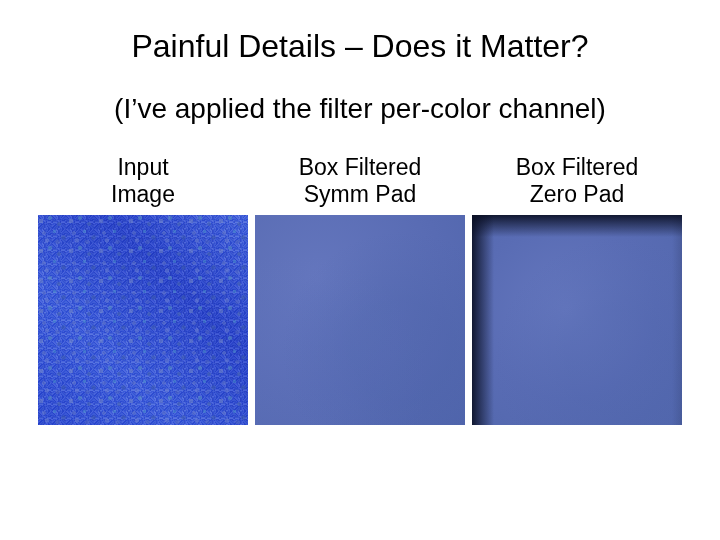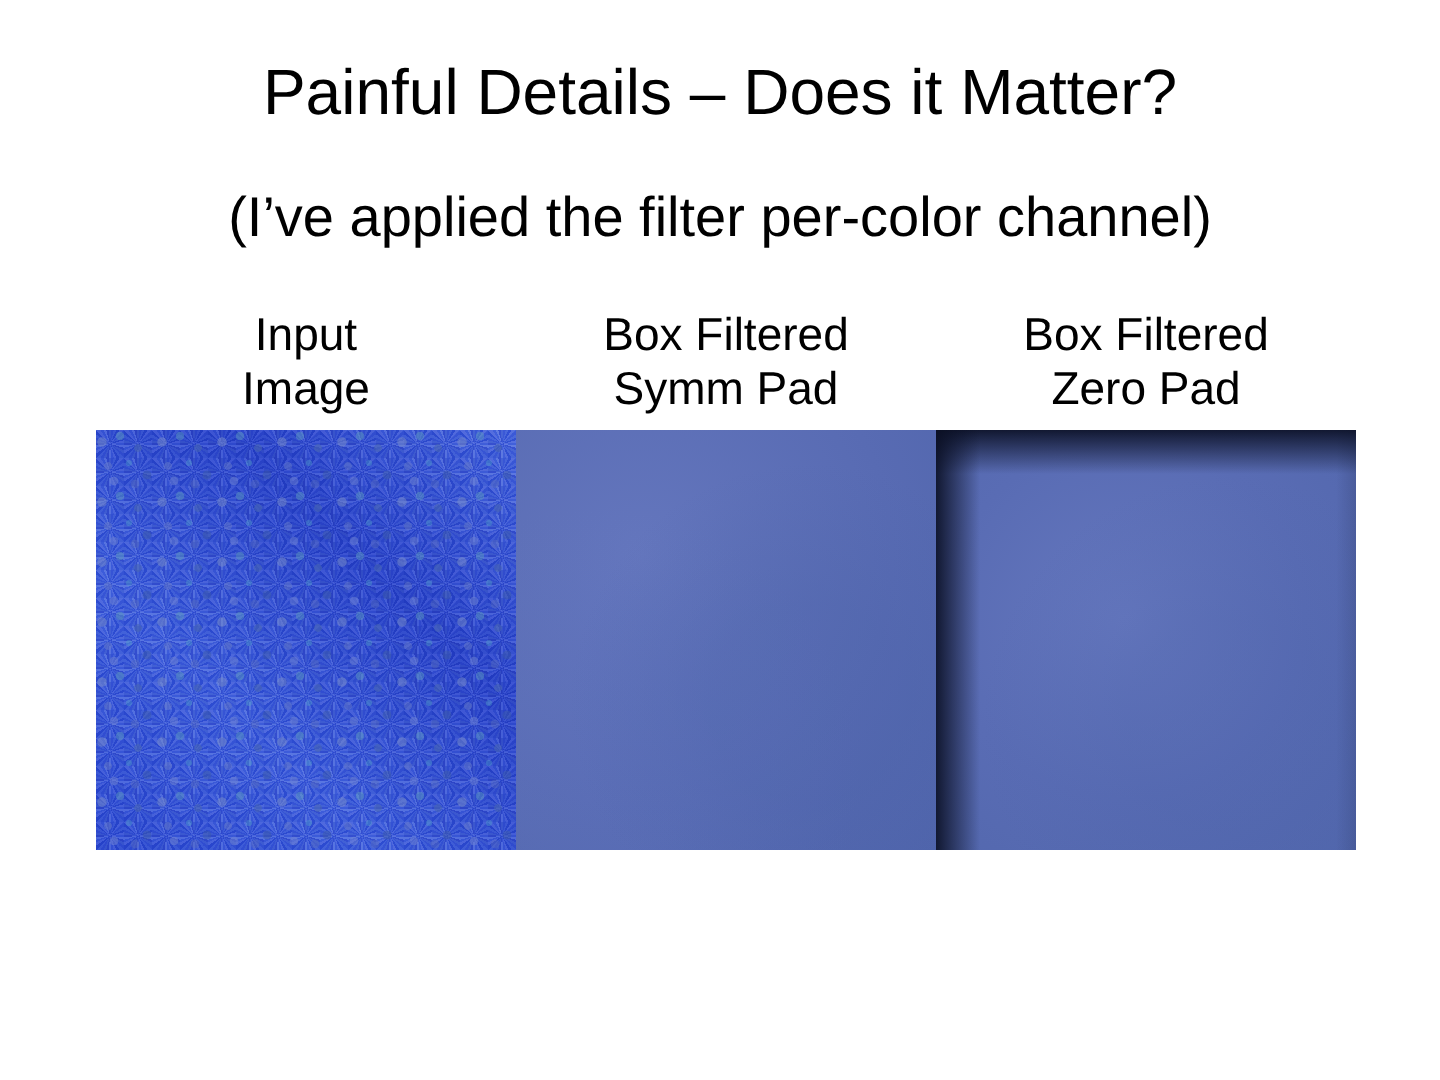--- a/index.html
+++ b/index.html
@@ -27,21 +27,21 @@
     text-align: center;
     font-size: 28px;
     color: #000;
     margin-top: 28px;
     font-weight: normal;
   }
   .row {
     display: flex;
     justify-content: space-between;
     margin-top: 28px;
-    padding: 0 48px;
+    padding: 0 38px;
   }
   .col {
     width: 210px;
     display: flex;
     flex-direction: column;
     align-items: center;
   }
   .label {
     font-size: 23px;
     color: #000;

